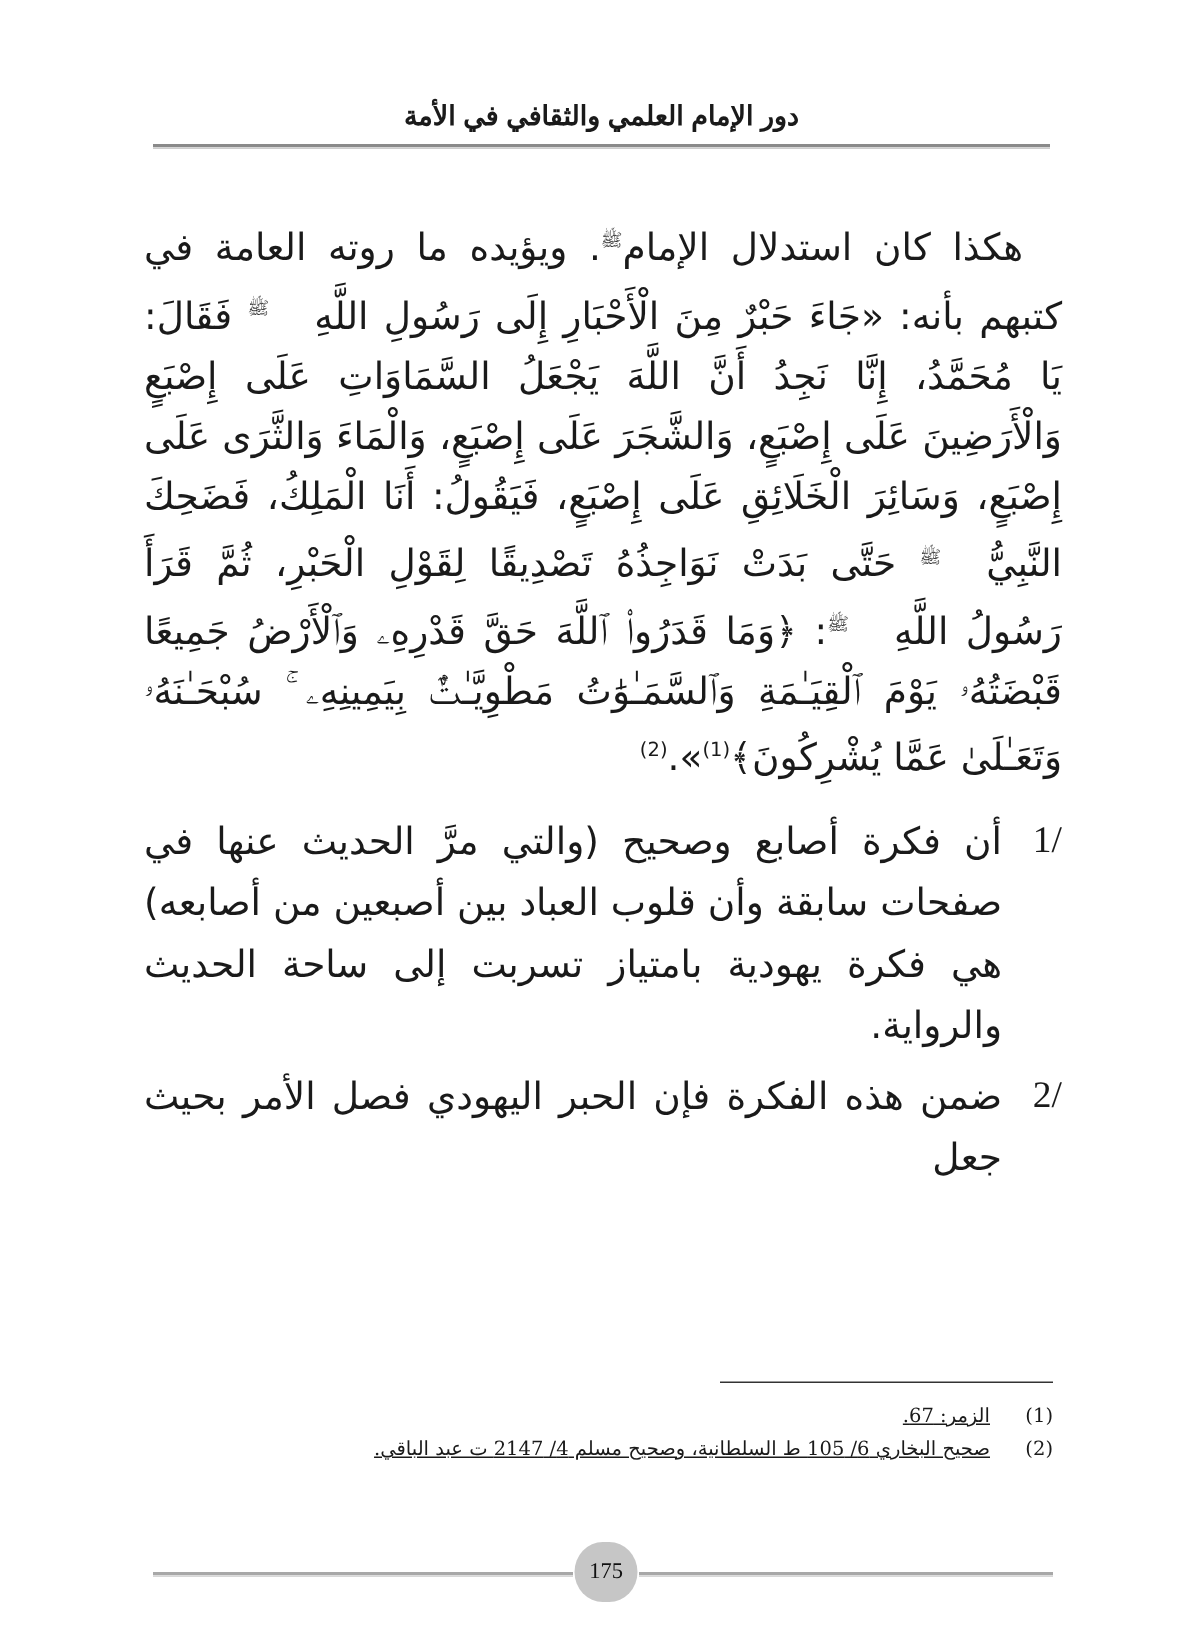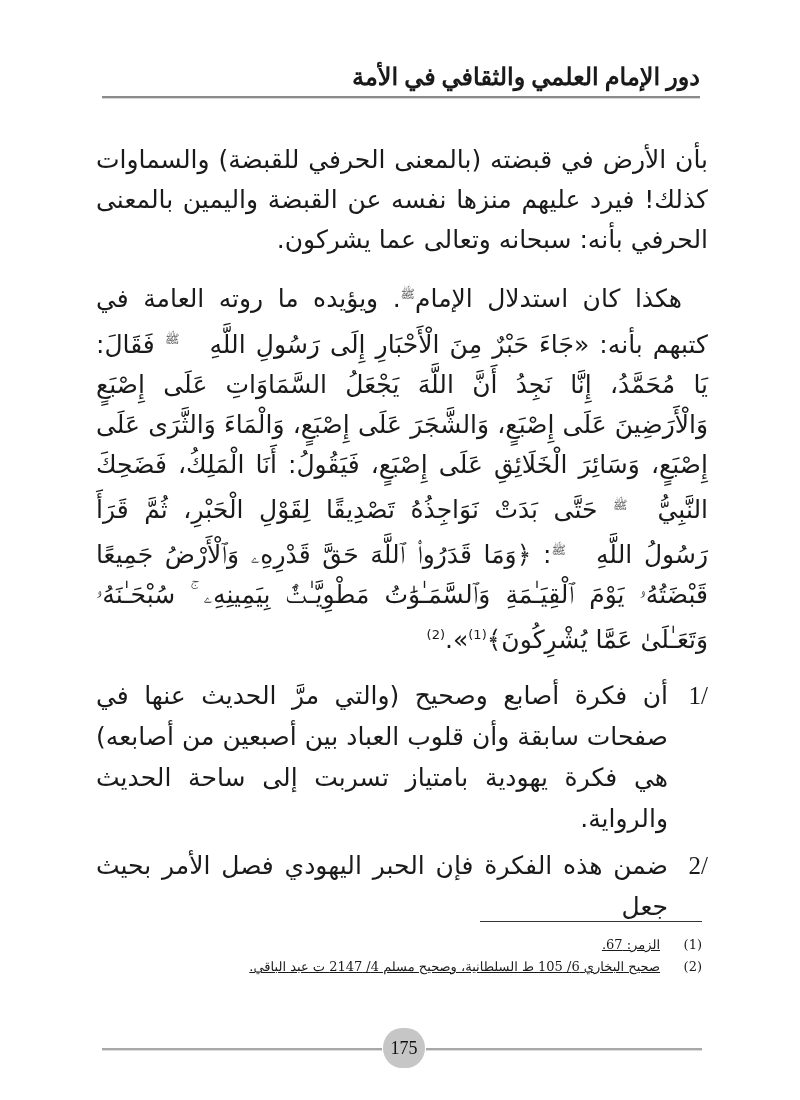--- a/index.html
+++ b/index.html
@@ -16,25 +16,24 @@
       color: #1a1a1a;
     }
     .header {
       position: absolute;
       top: 60px;
       left: 102px;
       width: 598px;
       text-align: center;
     }
     .header-title {
-      font-size: 24px;
+      font-size: 18px;
       font-weight: bold;
       line-height: 34px;
-      font-family: Liberation Serif, serif;
-      text-align: right;
+      font-family: Liberation Sans, sans-serif;
     }
     .header-rule {
       position: absolute;
       top: 96px;
       left: 102px;
       width: 598px;
       height: 2px;
       background: #8a8a8a;
       border-bottom: 1px solid #d6d6d6;
     }
@@ -139,36 +138,35 @@
       top: 1028px;
       left: 383px;
       width: 42px;
       height: 40px;
       background: #c6c6c6;
       border-radius: 45% 45% 45% 45% / 50% 50% 50% 50%;
       transform: rotate(0deg);
       display: flex;
       align-items: center;
       justify-content: center;
-      font-size: 18px;
+      font-size: 15px;
       font-family: "Liberation Serif", serif;
       color: #111;
       direction: ltr;
     }
   </style>
 </head>
 <body>
 
 <div class="header">
   <div class="header-title">دور الإمام العلمي والثقافي في الأمة</div>
 </div>
 <div class="header-rule"></div>
 
 <div class="body-text">
-  <p class="para">بأن الأرض في قبضته (بالمعنى الحرفي للقبضة) والسماوات كذلك! فيرد عليهم منزها نفسه عن القبضة واليمين بالمعنى الحرفي بأنه: سبحانه وتعالى عما يشركون.</p>
 
   <p class="para indent">
     <span>هكذا كان استدلال الإمام</span><span class="honorific">ﷺ</span><span class="hadith">. ويؤيده ما روته العامة في كتبهم بأنه: «جَاءَ حَبْرٌ مِنَ الْأَحْبَارِ إِلَى رَسُولِ اللَّهِ</span><span class="honorific">ﷺ</span><span class="hadith"> فَقَالَ: يَا مُحَمَّدُ، إِنَّا نَجِدُ أَنَّ اللَّهَ يَجْعَلُ السَّمَاوَاتِ عَلَى إِصْبَعٍ وَالْأَرَضِينَ عَلَى إِصْبَعٍ، وَالشَّجَرَ عَلَى إِصْبَعٍ، وَالْمَاءَ وَالثَّرَى عَلَى إِصْبَعٍ، وَسَائِرَ الْخَلَائِقِ عَلَى إِصْبَعٍ، فَيَقُولُ: أَنَا الْمَلِكُ، فَضَحِكَ النَّبِيُّ</span><span class="honorific">ﷺ</span><span class="hadith"> حَتَّى بَدَتْ نَوَاجِذُهُ تَصْدِيقًا لِقَوْلِ الْحَبْرِ، ثُمَّ قَرَأَ رَسُولُ اللَّهِ</span><span class="honorific">ﷺ</span><span>: ﴿</span><span class="quran">وَمَا قَدَرُوا۟ ٱللَّهَ حَقَّ قَدْرِهِۦ وَٱلْأَرْضُ جَمِيعًا قَبْضَتُهُۥ يَوْمَ ٱلْقِيَـٰمَةِ وَٱلسَّمَـٰوَٰتُ مَطْوِيَّـٰتٌۢ بِيَمِينِهِۦ ۚ سُبْحَـٰنَهُۥ وَتَعَـٰلَىٰ عَمَّا يُشْرِكُونَ</span><span>﴾</span><span class="sup">(1)</span><span>».</span><span class="sup">(2)</span>
   </p>
 
 
   <div class="list-item">
     <span class="list-num">1/</span>
     <span class="list-text">أن فكرة أصابع وصحيح (والتي مرَّ الحديث عنها في صفحات سابقة وأن قلوب العباد بين أصبعين من أصابعه) هي فكرة يهودية بامتياز تسربت إلى ساحة الحديث والرواية.</span>
   </div>

